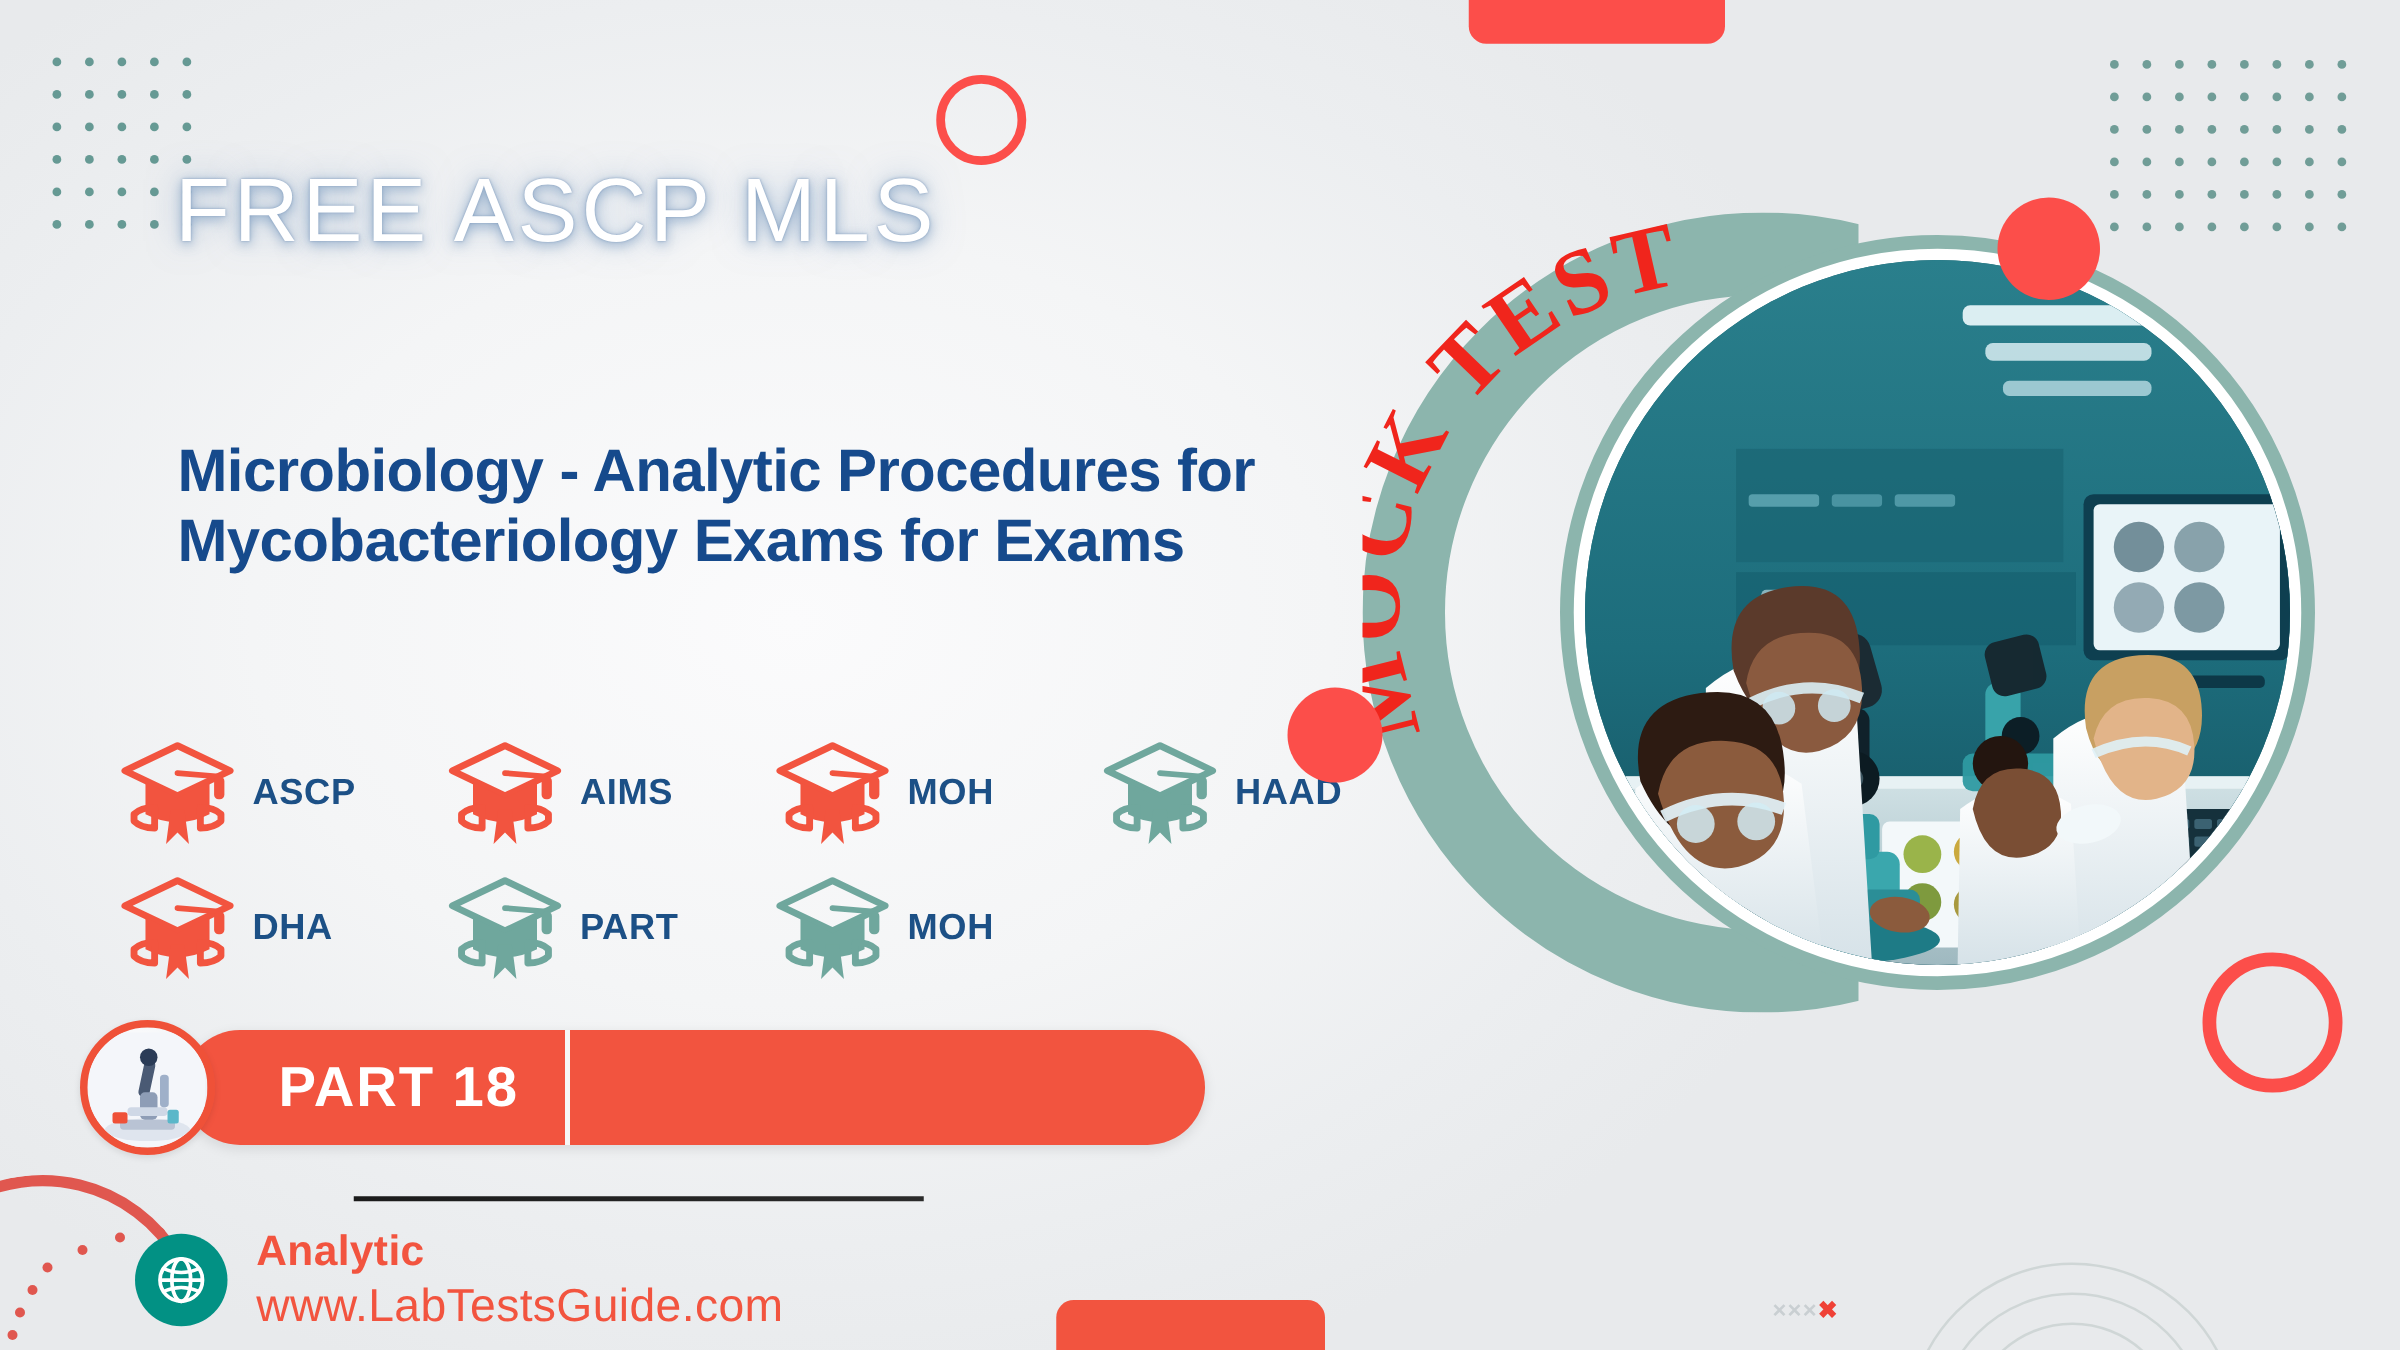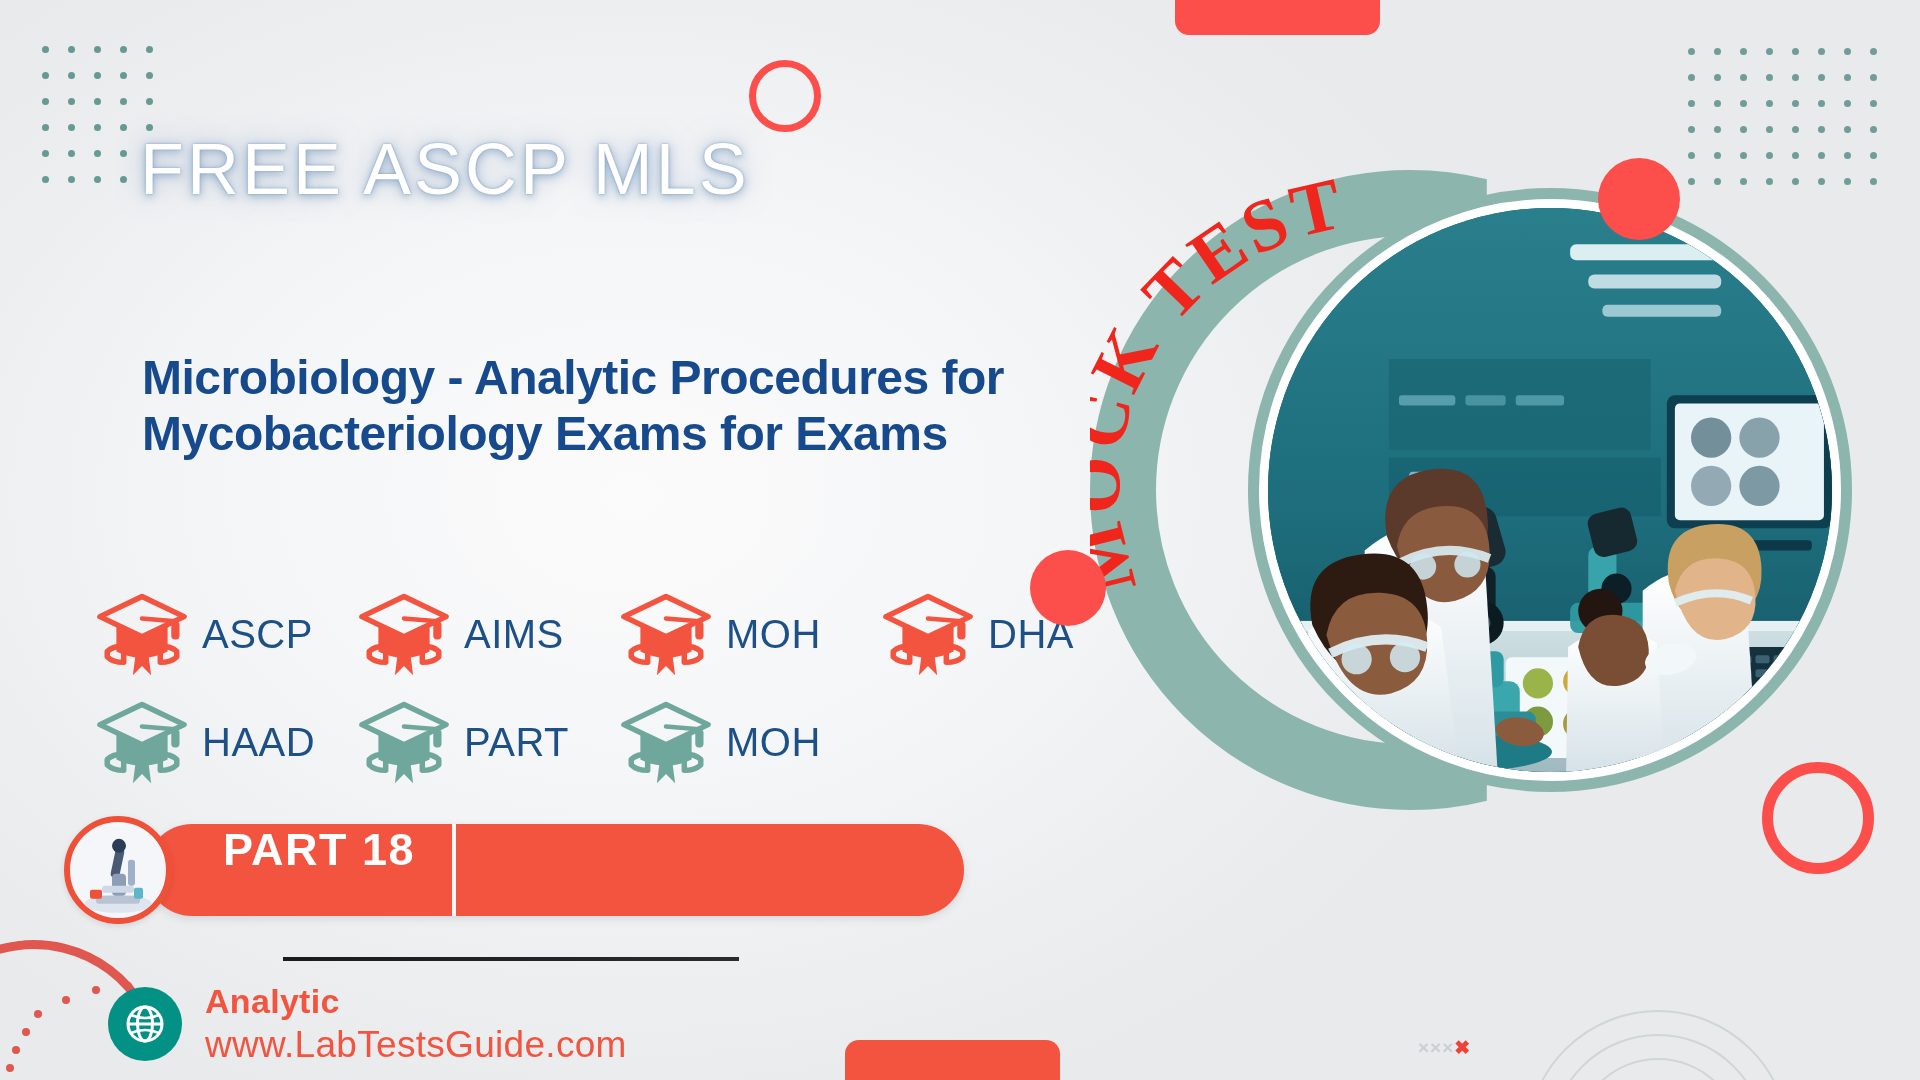--- a/index.html
+++ b/index.html
@@ -102,30 +102,30 @@
     position:absolute; left:96px; top:580px;
     width:1010px;
     display:grid;
     grid-template-columns: repeat(4, 262px);
     grid-auto-rows: 108px;
     column-gap:0; row-gap:0;
   }
   .badge{ display:flex; align-items:center; gap:14px; }
   .badge .cap{ width:92px; height:86px; flex:none; }
   .badge .lbl{
-    font-size:40px; color:#1c5086; font-weight:400; letter-spacing:0.5px;
+    font-size:29px; color:#1c5086; font-weight:700; letter-spacing:0.5px;
   }
 
   
   .part-pill{
     position:absolute; left:146px; top:824px;
     width:818px; height:92px;
     background:#f2543f;
     border-radius:46px;
-    display:flex; 
+    display:flex; align-items:center;
     box-shadow:0 3px 10px rgba(0,0,0,.10);
   }
   .part-pill .seg1{
     width:306px; text-align:center;
     color:#fff; font-size:45px; font-weight:700; letter-spacing:1.5px;
     padding-left:40px;
   }
   .part-pill .divider{
     width:4px; height:92px; background:#f7f7f6;
   }
@@ -347,42 +347,42 @@
   <rect x="82" y="33" width="9" height="20" rx="4" fill="#f2543f"></rect>
   <path d="M12 66 q6 -6 18 -6 l0 18 q-12 0 -18 -6 z" fill="none" stroke="#f2543f" stroke-width="6" stroke-linejoin="round"></path>
   <path d="M88 66 q-6 -6 -18 -6 l0 18 q12 0 18 -6 z" fill="none" stroke="#f2543f" stroke-width="6" stroke-linejoin="round"></path>
   <path d="M44 62 L56 62 L60 92 L50 82 L40 92 Z" fill="#f2543f"></path>
 </svg></span>
           <span class="lbl">MOH</span>
         </div>
         <div class="badge">
           <span class="cap">
 <svg viewBox="0 0 100 94" width="92" height="86" aria-hidden="true">
+  <path d="M50 6 L96 28 L50 50 L4 28 Z" fill="none" stroke="#6fa79d" stroke-width="6" stroke-linejoin="round"></path>
+  <path d="M22 38 L22 66 Q50 80 78 66 L78 38 L50 52 Z" fill="#6fa79d"></path>
+  <line x1="50" y1="30" x2="86" y2="33" stroke="#6fa79d" stroke-width="5" stroke-linecap="round"></line>
+  <rect x="82" y="33" width="9" height="20" rx="4" fill="#6fa79d"></rect>
+  <path d="M12 66 q6 -6 18 -6 l0 18 q-12 0 -18 -6 z" fill="none" stroke="#6fa79d" stroke-width="6" stroke-linejoin="round"></path>
+  <path d="M88 66 q-6 -6 -18 -6 l0 18 q12 0 18 -6 z" fill="none" stroke="#6fa79d" stroke-width="6" stroke-linejoin="round"></path>
+  <path d="M44 62 L56 62 L60 92 L50 82 L40 92 Z" fill="#6fa79d"></path>
+</svg></span>
+          <span class="lbl">HAAD</span>
+        </div>
+        <div class="badge">
+          <span class="cap">
+<svg viewBox="0 0 100 94" width="92" height="86" aria-hidden="true">
   <path d="M50 6 L96 28 L50 50 L4 28 Z" fill="none" stroke="#f2543f" stroke-width="6" stroke-linejoin="round"></path>
   <path d="M22 38 L22 66 Q50 80 78 66 L78 38 L50 52 Z" fill="#f2543f"></path>
   <line x1="50" y1="30" x2="86" y2="33" stroke="#f2543f" stroke-width="5" stroke-linecap="round"></line>
   <rect x="82" y="33" width="9" height="20" rx="4" fill="#f2543f"></rect>
   <path d="M12 66 q6 -6 18 -6 l0 18 q-12 0 -18 -6 z" fill="none" stroke="#f2543f" stroke-width="6" stroke-linejoin="round"></path>
   <path d="M88 66 q-6 -6 -18 -6 l0 18 q12 0 18 -6 z" fill="none" stroke="#f2543f" stroke-width="6" stroke-linejoin="round"></path>
   <path d="M44 62 L56 62 L60 92 L50 82 L40 92 Z" fill="#f2543f"></path>
 </svg></span>
           <span class="lbl">DHA</span>
-        </div>
-        <div class="badge">
-          <span class="cap">
-<svg viewBox="0 0 100 94" width="92" height="86" aria-hidden="true">
-  <path d="M50 6 L96 28 L50 50 L4 28 Z" fill="none" stroke="#6fa79d" stroke-width="6" stroke-linejoin="round"></path>
-  <path d="M22 38 L22 66 Q50 80 78 66 L78 38 L50 52 Z" fill="#6fa79d"></path>
-  <line x1="50" y1="30" x2="86" y2="33" stroke="#6fa79d" stroke-width="5" stroke-linecap="round"></line>
-  <rect x="82" y="33" width="9" height="20" rx="4" fill="#6fa79d"></rect>
-  <path d="M12 66 q6 -6 18 -6 l0 18 q-12 0 -18 -6 z" fill="none" stroke="#6fa79d" stroke-width="6" stroke-linejoin="round"></path>
-  <path d="M88 66 q-6 -6 -18 -6 l0 18 q12 0 18 -6 z" fill="none" stroke="#6fa79d" stroke-width="6" stroke-linejoin="round"></path>
-  <path d="M44 62 L56 62 L60 92 L50 82 L40 92 Z" fill="#6fa79d"></path>
-</svg></span>
-          <span class="lbl">HAAD</span>
         </div>
         <div class="badge">
           <span class="cap">
 <svg viewBox="0 0 100 94" width="92" height="86" aria-hidden="true">
   <path d="M50 6 L96 28 L50 50 L4 28 Z" fill="none" stroke="#6fa79d" stroke-width="6" stroke-linejoin="round"></path>
   <path d="M22 38 L22 66 Q50 80 78 66 L78 38 L50 52 Z" fill="#6fa79d"></path>
   <line x1="50" y1="30" x2="86" y2="33" stroke="#6fa79d" stroke-width="5" stroke-linecap="round"></line>
   <rect x="82" y="33" width="9" height="20" rx="4" fill="#6fa79d"></rect>
   <path d="M12 66 q6 -6 18 -6 l0 18 q-12 0 -18 -6 z" fill="none" stroke="#6fa79d" stroke-width="6" stroke-linejoin="round"></path>
   <path d="M88 66 q-6 -6 -18 -6 l0 18 q12 0 18 -6 z" fill="none" stroke="#6fa79d" stroke-width="6" stroke-linejoin="round"></path>

